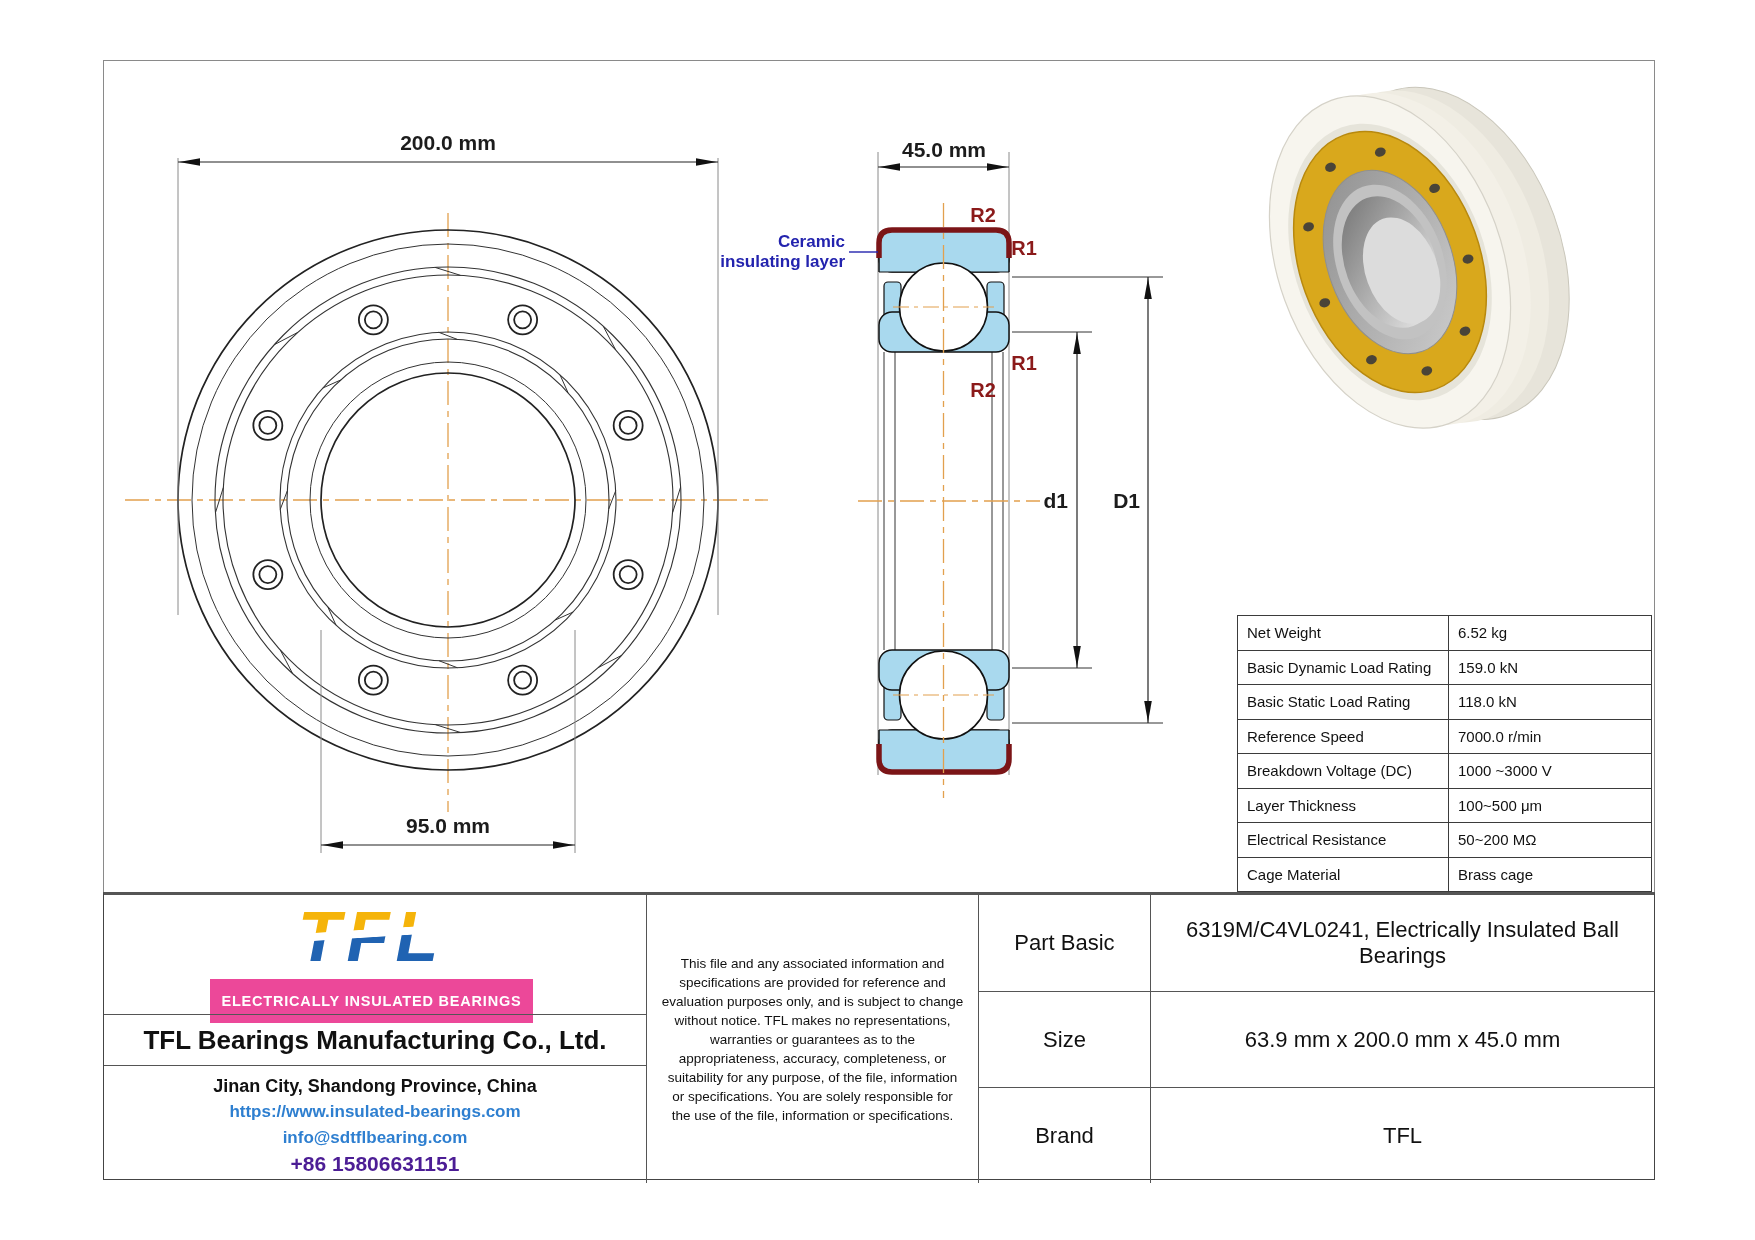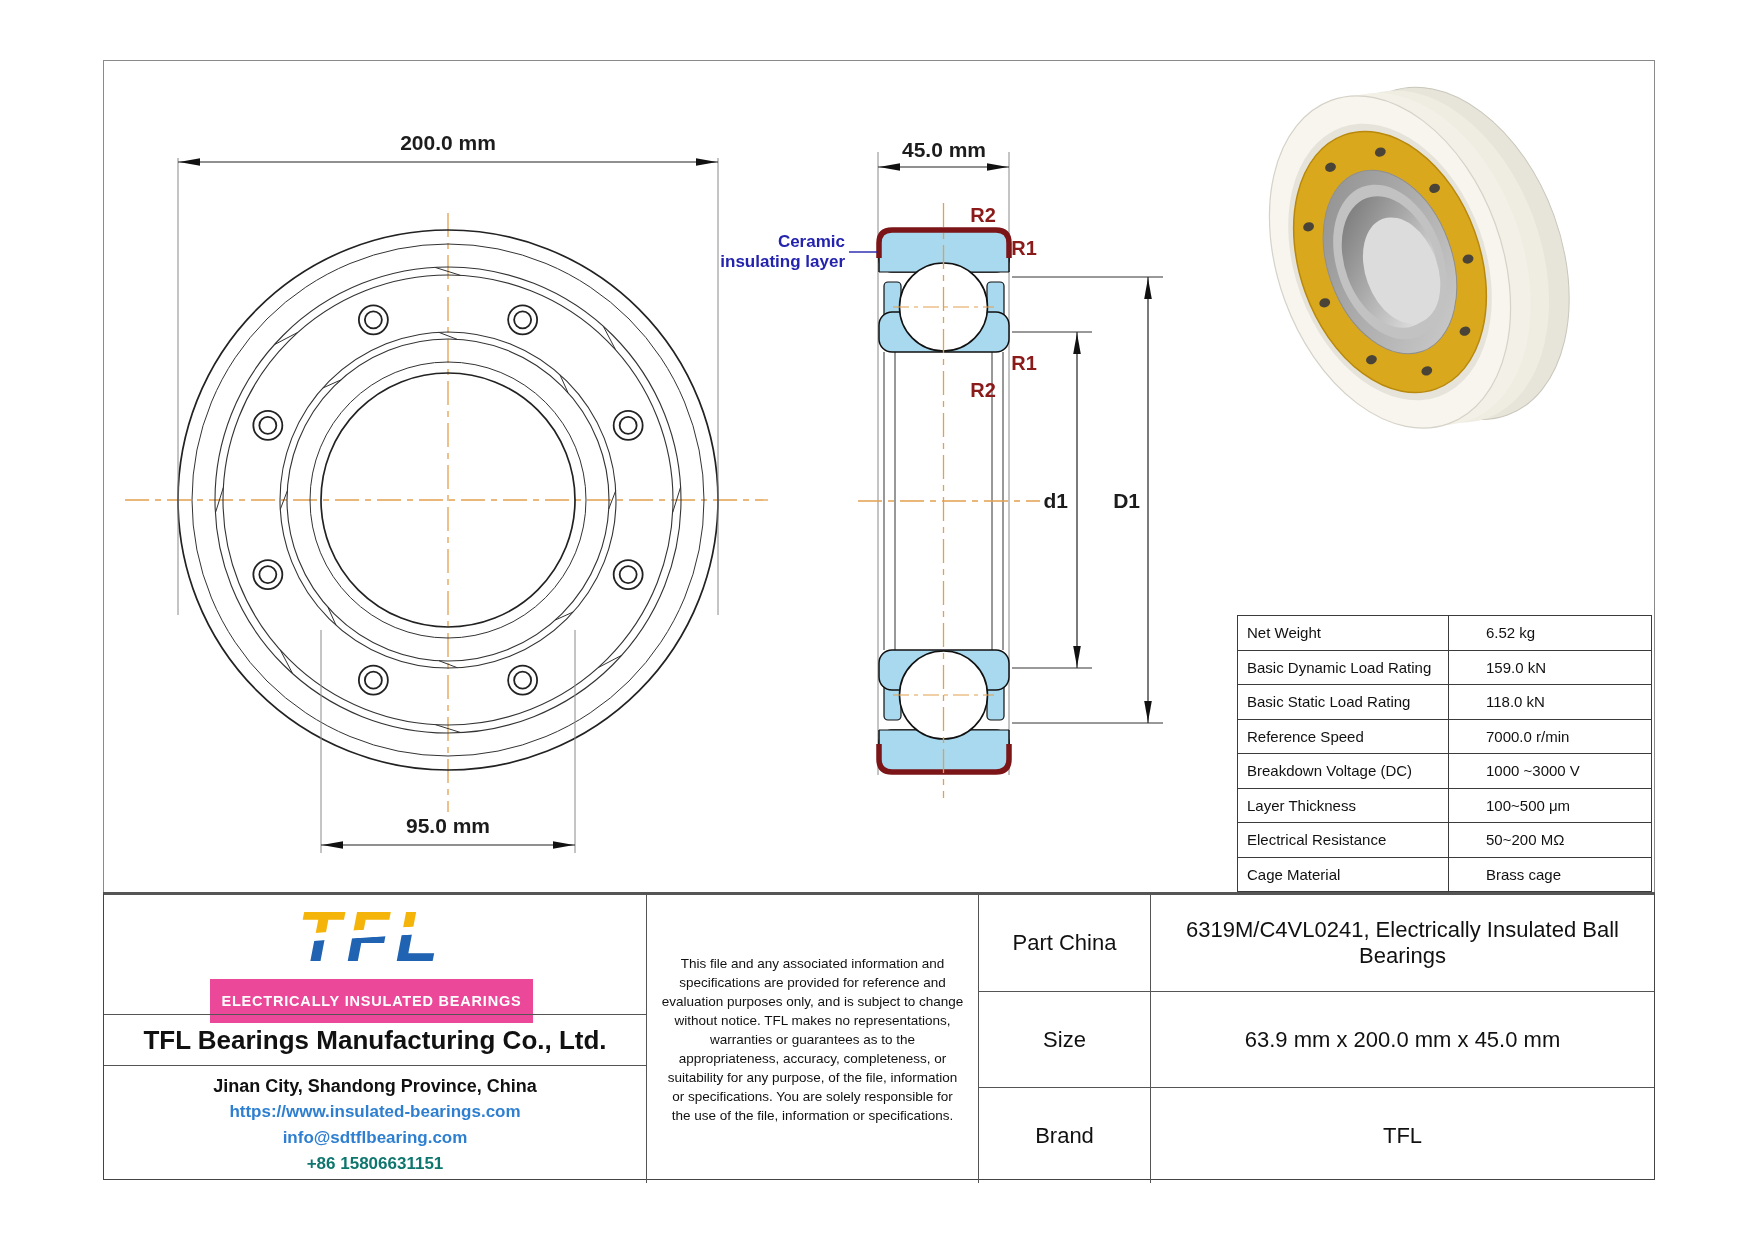--- a/index.html
+++ b/index.html
@@ -9,21 +9,21 @@
          border:1.5px solid #8a8a8a;box-sizing:border-box;}
   svg text{font-family:"Liberation Sans", sans-serif;}
   .dim{font-size:21px;font-weight:600;fill:#1c1c1c;}
   .rlab{font-size:20px;font-weight:600;fill:#8B1A1A;}
   .dlab{font-size:21px;font-weight:600;fill:#1c1c1c;}
   .ceram{font-size:17px;font-weight:600;fill:#2323AE;}
 
   
   .spec-table{position:absolute;left:1237px;top:615px;width:415px;height:277px;
               border:1.4px solid #3b3b3b;box-sizing:border-box;display:flex;flex-direction:column;}
-  .spec-row{flex:1;display:flex;border-top:1.2px solid #3b3b3b;gap:28px;}
+  .spec-row{flex:1;display:flex;border-top:1.2px solid #3b3b3b;}
   .spec-row:first-child{border-top:none;}
   .spec-label{width:211px;border-right:1.2px solid #3b3b3b;display:flex;align-items:center;
               padding-left:9px;font-size:15px;color:#111;box-sizing:border-box;}
   .spec-value{flex:1;display:flex;align-items:center;padding-left:9px;font-size:15px;color:#111;}
 
   
   .tblock{position:absolute;left:103px;top:892px;width:1552px;height:288px;
           border:1.5px solid #444;border-top:3px solid #555;box-sizing:border-box;}
   .tb-cell{position:absolute;box-sizing:border-box;}
   .cell-logo{left:0;top:0;width:543px;height:119px;border-right:1.4px solid #555;}
@@ -32,21 +32,21 @@
           color:#fff;font-size:14.5px;font-weight:bold;letter-spacing:0.8px;
           display:flex;align-items:center;justify-content:center;}
   .cell-company{left:0;top:119px;width:543px;height:51px;border-right:1.4px solid #555;
                 border-top:1.4px solid #555;display:flex;align-items:center;justify-content:center;
                 font-size:26px;font-weight:600;color:#111;text-align:right;}
   .cell-contact{left:0;top:170px;width:543px;height:118px;border-right:1.4px solid #555;
                 border-top:1.4px solid #555;display:flex;flex-direction:column;align-items:center;
                 justify-content:center;line-height:26px;}
   .addr{font-size:18px;font-weight:600;color:#111;}
   .weblink{font-size:17px;font-weight:600;color:#2E7FD0;text-decoration:none;}
-  .phone{font-size:17px;font-weight:600;color:#0f766e;}
+  .phone{font-size:21px;font-weight:600;color:#4c1d95;}
   .cell-disclaimer{left:543px;top:0;width:332px;height:288px;border-right:1.4px solid #555;
                    display:flex;align-items:center;justify-content:center;padding:6px 14px;
                    font-size:13.5px;color:#111;text-align:center;line-height:19px;}
   .cell-flabel{left:875px;width:172px;border-right:1.4px solid #555;display:flex;
                align-items:center;justify-content:center;font-size:22px;color:#111;}
   .cell-fvalue{left:1047px;width:503px;display:flex;align-items:center;justify-content:center;
                font-size:22px;color:#111;text-align:center;padding:0 10px;box-sizing:border-box;}
   .frow0{top:0;height:96px;}
   .frow1{top:96px;height:96px;border-top:1.4px solid #555;}
   .frow2{top:192px;height:96px;border-top:1.4px solid #555;}
@@ -300,20 +300,20 @@
     </div>
     <div class="tb-cell cell-company">TFL Bearings Manufacturing Co., Ltd.</div>
     <div class="tb-cell cell-contact">
       <div class="addr">Jinan City, Shandong Province, China</div>
       <a href="#" class="weblink">https://www.insulated-bearings.com</a>
       <a href="#" class="weblink">info@sdtflbearing.com</a>
       <div class="phone">+86 15806631151</div>
     </div>
     <div class="tb-cell cell-disclaimer">This file and any associated information and specifications are provided for reference and evaluation purposes only, and is subject to change without notice. TFL makes no representations, warranties or guarantees as to the appropriateness, accuracy, completeness, or suitability for any purpose, of the file, information or specifications.  You are solely responsible for the use of the file, information or specifications.</div>
 
-    <div class="tb-cell cell-flabel frow0">Part China</div>
+    <div class="tb-cell cell-flabel frow0">Part Basic</div>
     <div class="tb-cell cell-fvalue frow0">6319M/C4VL0241, Electrically Insulated Ball Bearings</div>
     <div class="tb-cell cell-flabel frow1">Size</div>
     <div class="tb-cell cell-fvalue frow1">63.9 mm x 200.0 mm x 45.0 mm</div>
     <div class="tb-cell cell-flabel frow2">Brand</div>
     <div class="tb-cell cell-fvalue frow2">TFL</div>
   </div>
 </div>
 
 </body></html>

